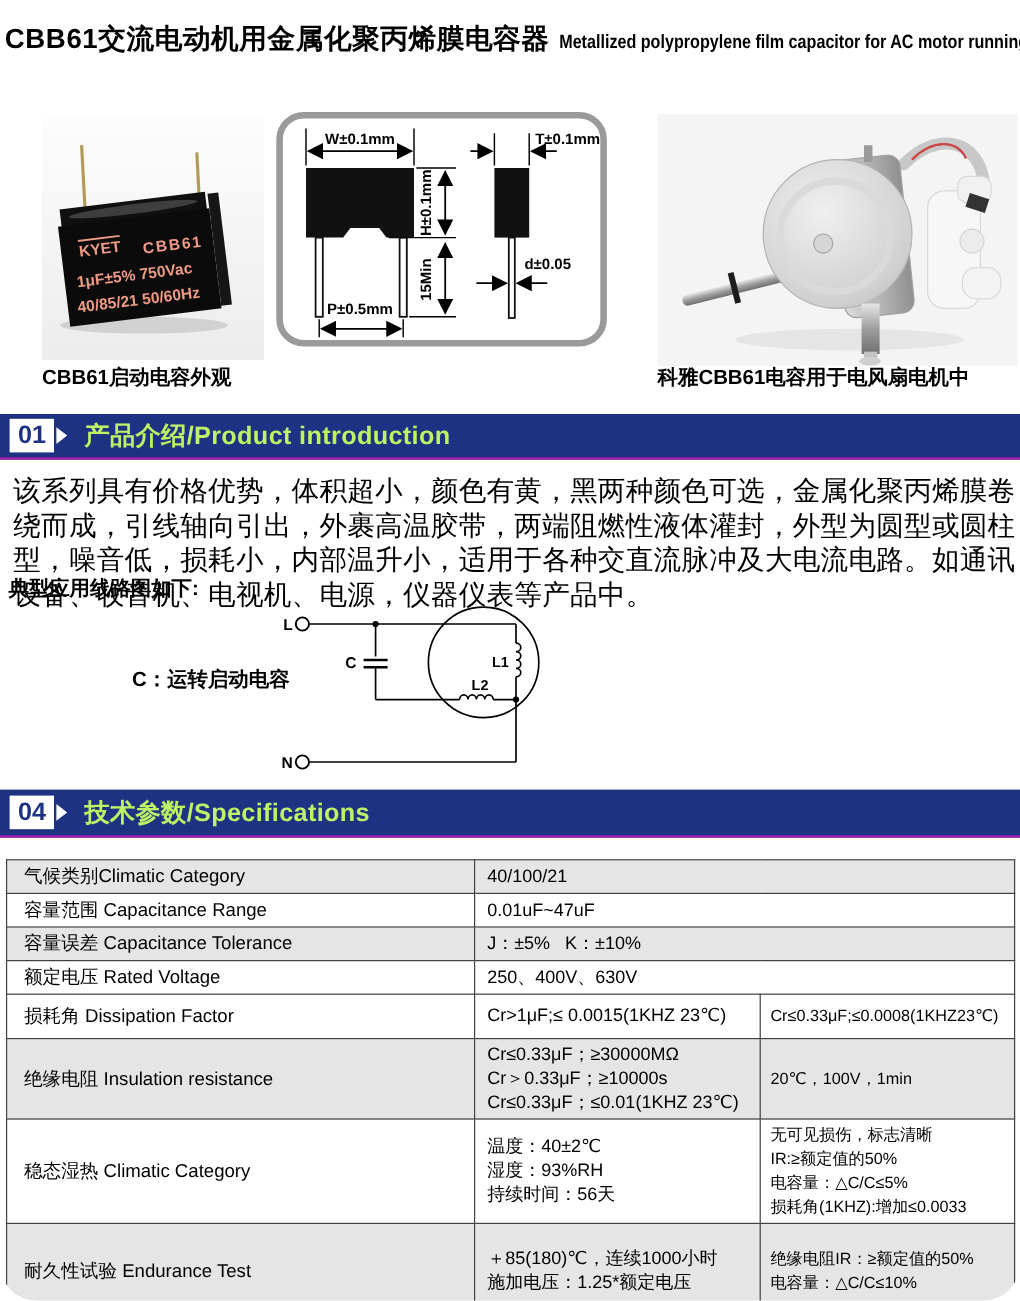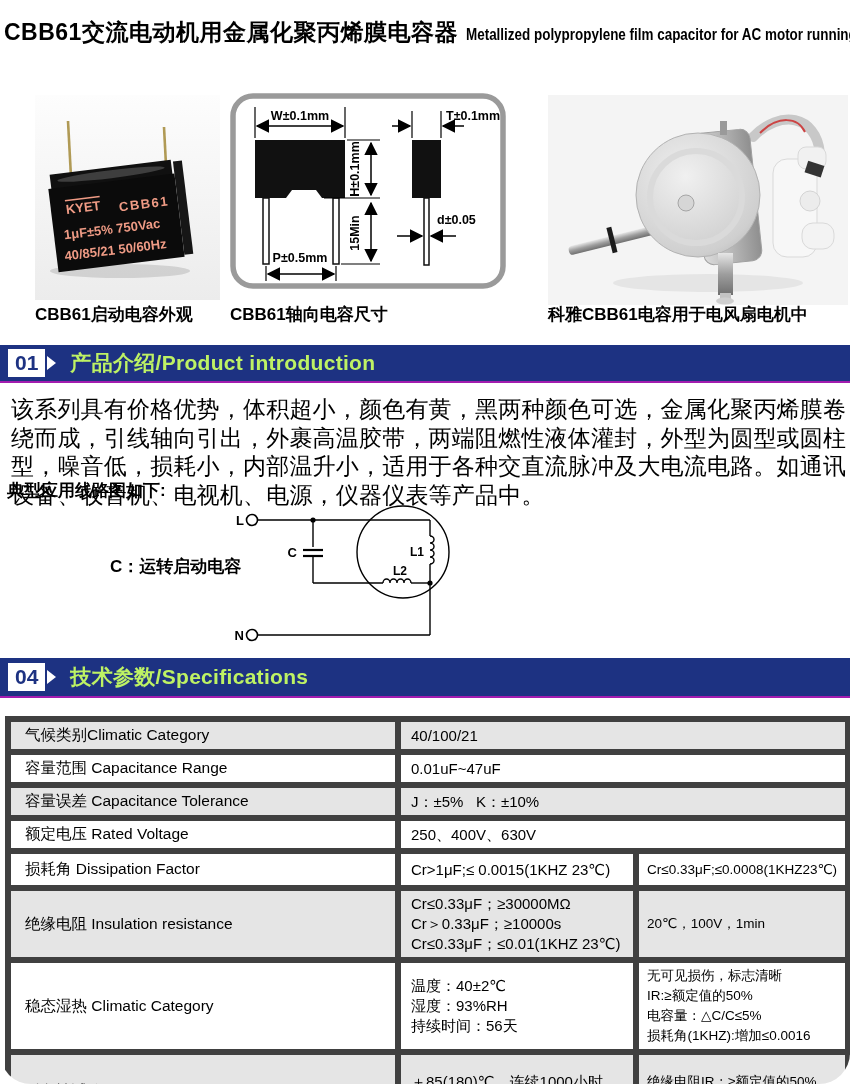--- a/index.html
+++ b/index.html
@@ -35,21 +35,21 @@
 
   
   .intro { position:absolute; top:391px; left:7px; width:838px; margin:4px;
            font-size:23px; line-height:28.5px; letter-spacing:0.2px; }
   .circuit-heading { position:absolute; top:479px; left:7px; font-size:17px; font-weight:bold; }
   .circuit { position:absolute; top:498px; left:0; width:850px; height:158px; }
 
   
   .spec-table { position:absolute; top:716px; left:5px; width:840px;
                 border-collapse:collapse; table-layout:fixed; font-size:15px; }
-  .spec-table td { border:6px solid #404040; padding:3px 10px; vertical-align:middle; }
+  .spec-table td { border:1px solid #404040; padding:3px 10px; vertical-align:middle; }
   .spec-table .label-cell { padding-left:14px; font-size:15.5px; }
   .spec-table tr.shade td { background:#e5e5e5; }
   .spec-table .line { line-height:18px; white-space:pre-wrap; padding:1px 0; }
   .spec-table td:nth-child(3) { font-size:13.5px; padding:3px 8px; }
   .spec-table tr:nth-child(-n+4) { height:26px; }
   .spec-table tr:nth-child(5) { height:37px; }
   .spec-table tr:nth-child(6) { height:31px; }
   .spec-table tr:nth-child(7) { height:54px; }
   .spec-table tr:nth-child(8) { height:79px; }
   .spec-table tr:nth-child(9) { height:48px; }
@@ -175,21 +175,20 @@
       <rect x="254" y="128" width="32" height="26" rx="11" fill="#f3f3f3" stroke="#d9d9d9"></rect>
       <circle cx="262" cy="106" r="10" fill="#ececec" stroke="#d4d4d4"></circle>
       <rect x="258" y="68" width="17" height="12" fill="#333" transform="rotate(18 266 74)"></rect>
       <rect x="170" y="158" width="15" height="42" fill="url(#mshaft)"></rect>
       <rect x="172" y="198" width="11" height="7" fill="#c3c3c3"></rect>
       <ellipse cx="177" cy="206" rx="9" ry="3.5" fill="#cfcfcf"></ellipse>
     </svg>
   </div>
 
   <div class="caption caption-1">CBB61启动电容外观</div>
-  <div class="caption caption-2">CBB61轴向电容尺寸</div>
   <div class="caption caption-3">科雅CBB61电容用于电风扇电机中</div>
 
   <div class="banner banner-1">
     <span class="badge">01</span>
     <span class="badge-arrow"></span>
     <span class="banner-title">产品介绍/Product introduction</span>
   </div>
 
   <p class="intro">该系列具有价格优势，体积超小，颜色有黄，黑两种颜色可选，金属化聚丙烯膜卷绕而成，引线轴向引出，外裹高温胶带，两端阻燃性液体灌封，外型为圆型或圆柱型，噪音低，损耗小，内部温升小，适用于各种交直流脉冲及大电流电路。如通讯设备、收音机、电视机、电源，仪器仪表等产品中。</p>
 
@@ -288,21 +287,21 @@
           <td class="label-cell">稳态湿热 Climatic Category</td>
           <td class="value-cell">
             <div class="line">温度：40±2℃</div>
             <div class="line">湿度：93%RH</div>
             <div class="line">持续时间：56天</div>
           </td>
           <td class="value-cell">
             <div class="line">无可见损伤，标志清晰</div>
             <div class="line">IR:≥额定值的50%</div>
             <div class="line">电容量：△C/C≤5%</div>
-            <div class="line">损耗角(1KHZ):增加≤0.0016</div>
+            <div class="line">损耗角(1KHZ):增加≤0.0033</div>
           </td>
         </tr>
         <tr class="shade">
           <td class="label-cell">耐久性试验 Endurance Test</td>
           <td class="value-cell">
             <div class="line">＋85(180)℃，连续1000小时</div>
             <div class="line">施加电压：1.25*额定电压</div>
           </td>
           <td class="value-cell">
             <div class="line">绝缘电阻IR：≥额定值的50%</div>

